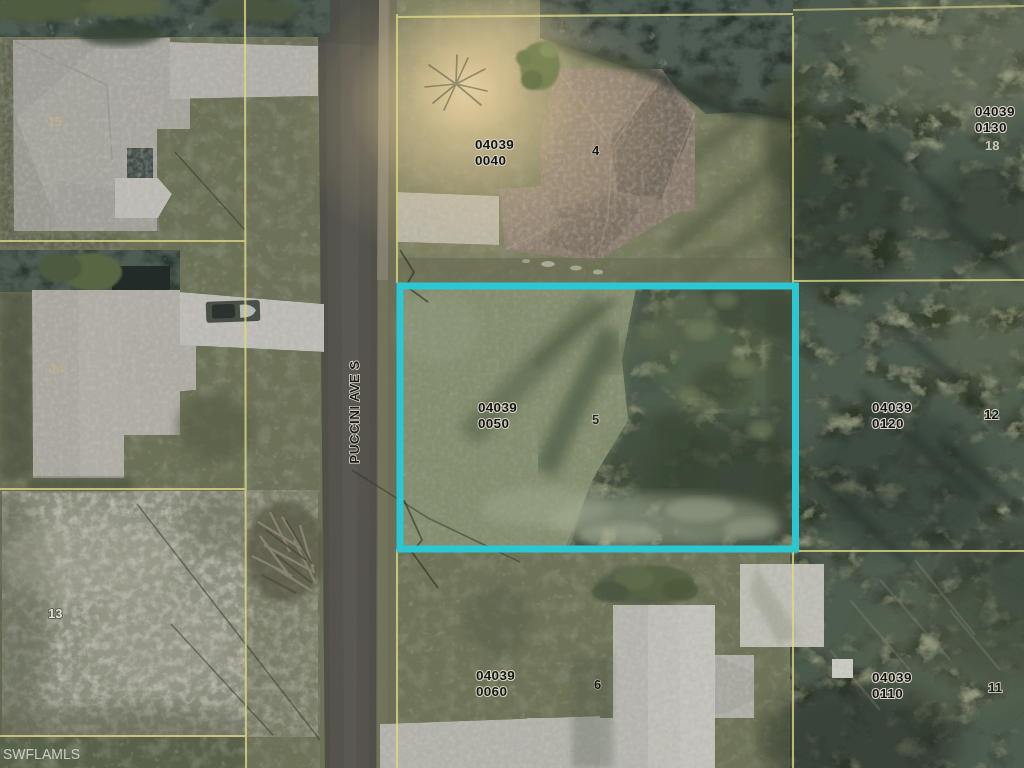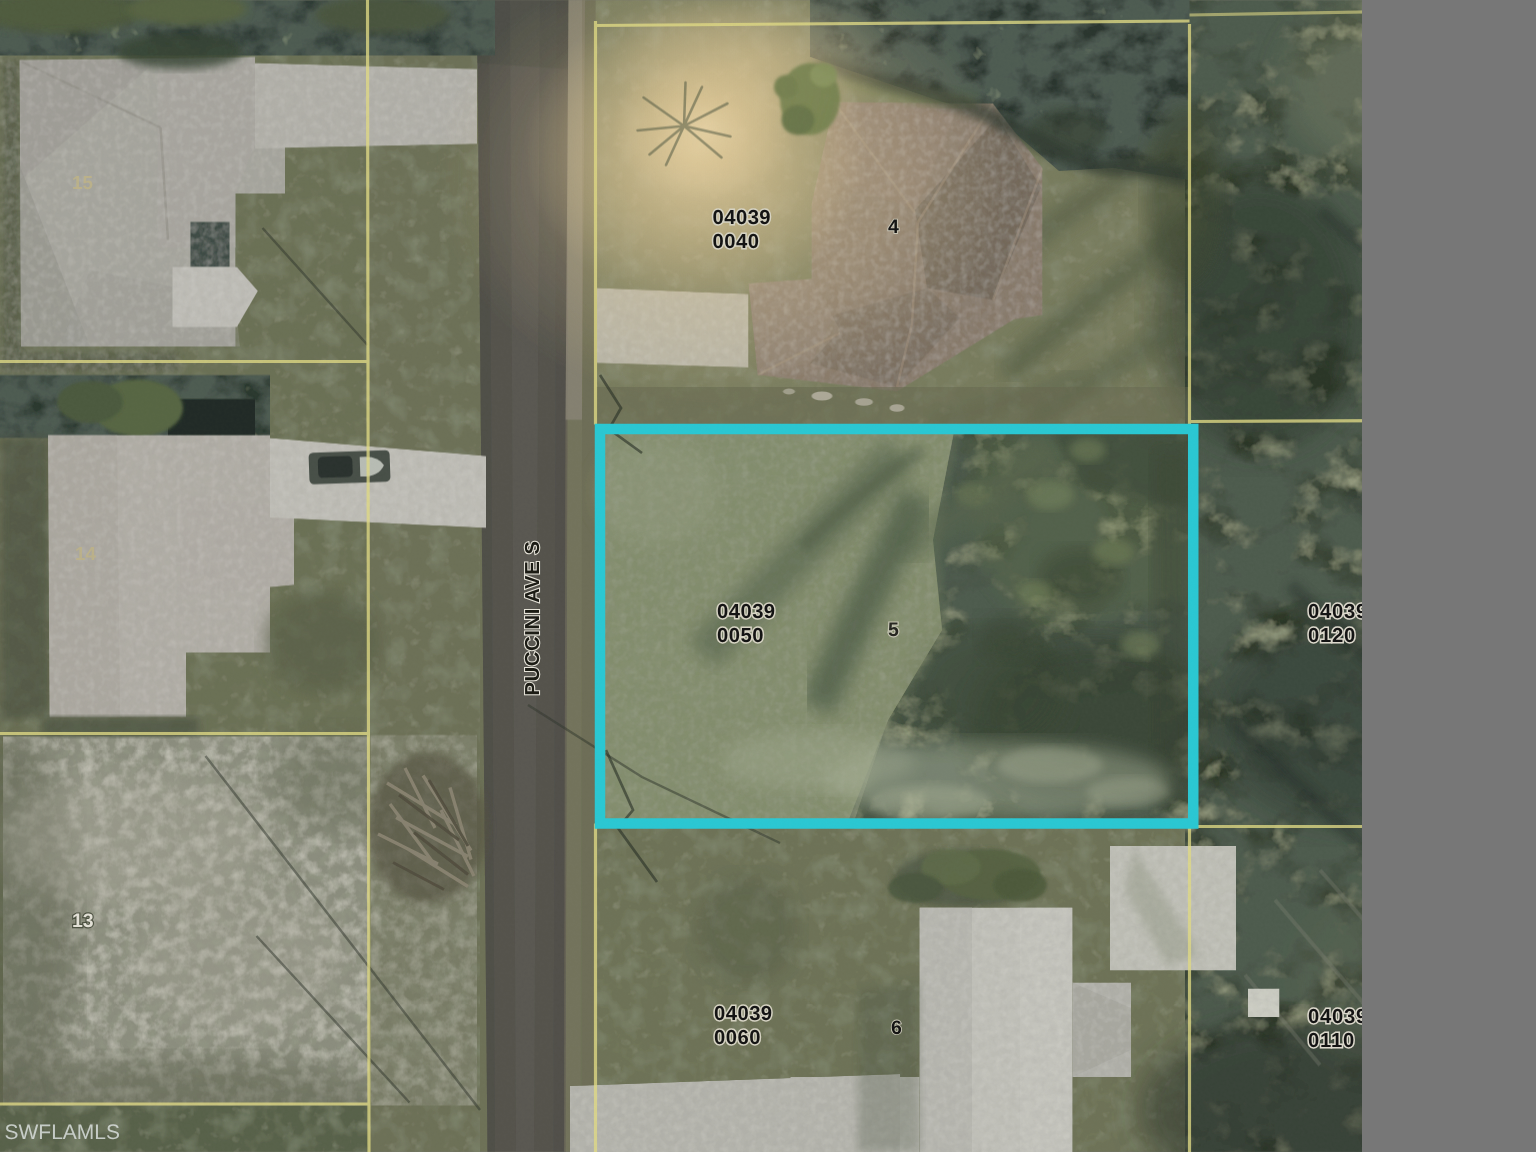--- a/index.html
+++ b/index.html
@@ -1,16 +1,16 @@
 <!DOCTYPE html>
 <html><head>
 <meta charset="utf-8">
 <style>
   html,body{margin:0;padding:0;background:#777;}
-  #stage{position:relative;width:908px;height:768px;overflow:hidden;
+  #stage{position:relative;width:1024px;height:768px;overflow:hidden;
          font-family:"Liberation Sans", sans-serif;}
   svg{display:block;}
 </style>
 </head>
 <body>
 <div id="stage">
 <svg width="1024" height="768" viewBox="0 0 1024 768">
 <defs>
   <filter id="grain" x="0%" y="0%" width="100%" height="100%">
     <feTurbulence type="fractalNoise" baseFrequency="0.5" numOctaves="2" seed="3" result="n"></feTurbulence>

